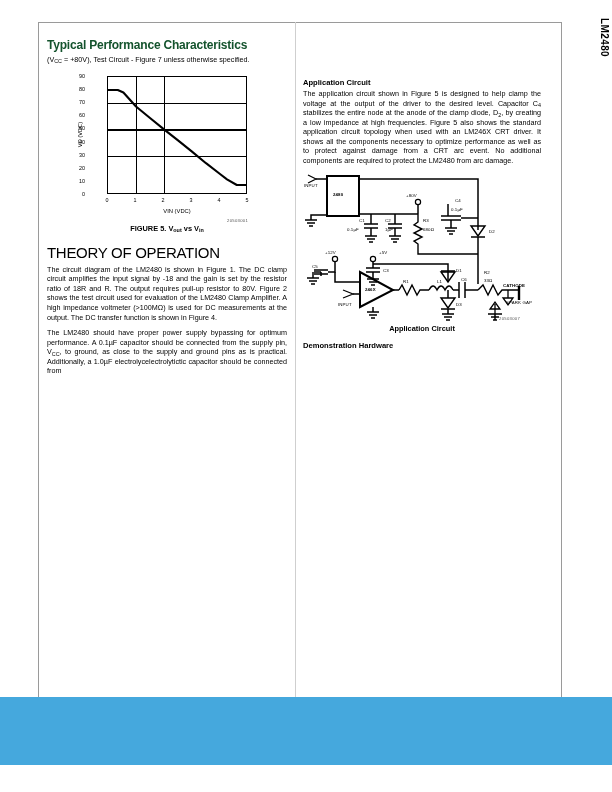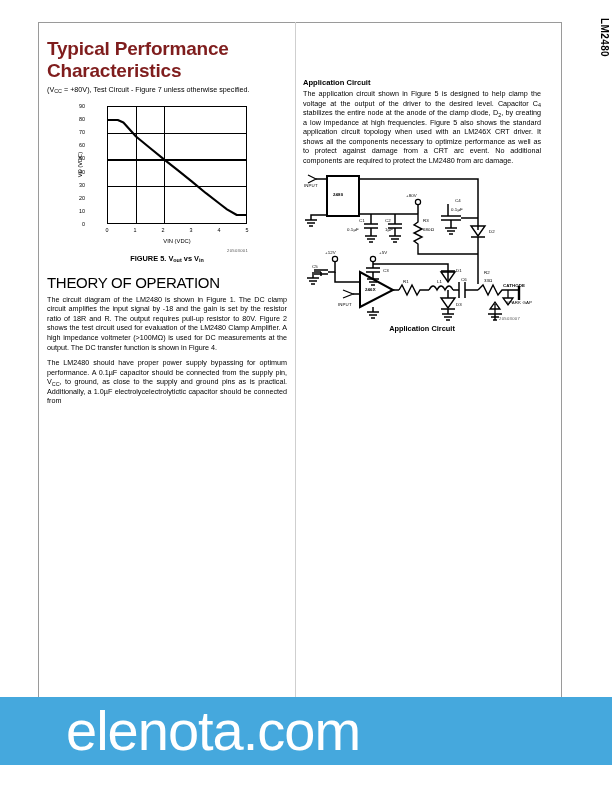--- a/index.html
+++ b/index.html
@@ -26,22 +26,22 @@
     position:absolute;right:2px;top:18px;
     writing-mode:vertical-rl;
     font-size:10px;font-weight:bold;color:#000;
     letter-spacing:0.4px;
   }
 
   .colL{position:absolute;left:47px;top:38px;width:240px;}
   .colR{position:absolute;left:303px;top:70px;width:238px;}
 
   h1.sect{
-    font-size:19px;font-weight:bold;margin:0 0 3px 0;
-    letter-spacing:-0.2px;color:#7f1d1d;
+    font-size:12px;font-weight:bold;margin:0 0 3px 0;
+    letter-spacing:-0.2px;color:#14532d;
   }
   h2.big{
     font-size:15px;font-weight:normal;margin:10px 0 4px 0;
     letter-spacing:-0.3px;color:#000;font-family:"Liberation Sans",sans-serif;
   }
   .subnote{font-size:7.2px;margin:0 0 6px 0;color:#000;line-height:1.25;}
   h3.sub{font-size:7.6px;font-weight:bold;margin:8px 0 2px 0;color:#000;}
   p.body{
     font-size:7.2px;line-height:1.33;margin:0 0 6px 0;color:#000;
     text-align:justify;
@@ -286,22 +286,22 @@
       <span class="sch-txt b" style="left:200px;top:111px;">CATHODE</span>
       <span class="sch-txt" style="left:203px;top:128px;width:28px;line-height:1.2;">SPARK GAP</span>
 
       <div class="figid" style="left:196px;top:144px;">20503007</div>
     </div>
 
     <div class="figcap">
       <div>Application Circuit</div>
     </div>
 
+    <h3 class="sub">Demonstration Hardware</h3>
   </div>
 
   <div class="foot-rule"></div>
   <div class="foot-vrule"></div>
   <div class="foot-page">3</div>
   <div class="foot-site">www.national.com</div>
 
   <div class="wm-band"></div>
-  <div class="wm-text">elenota.com</div>
 </div>
 
 </body></html>

